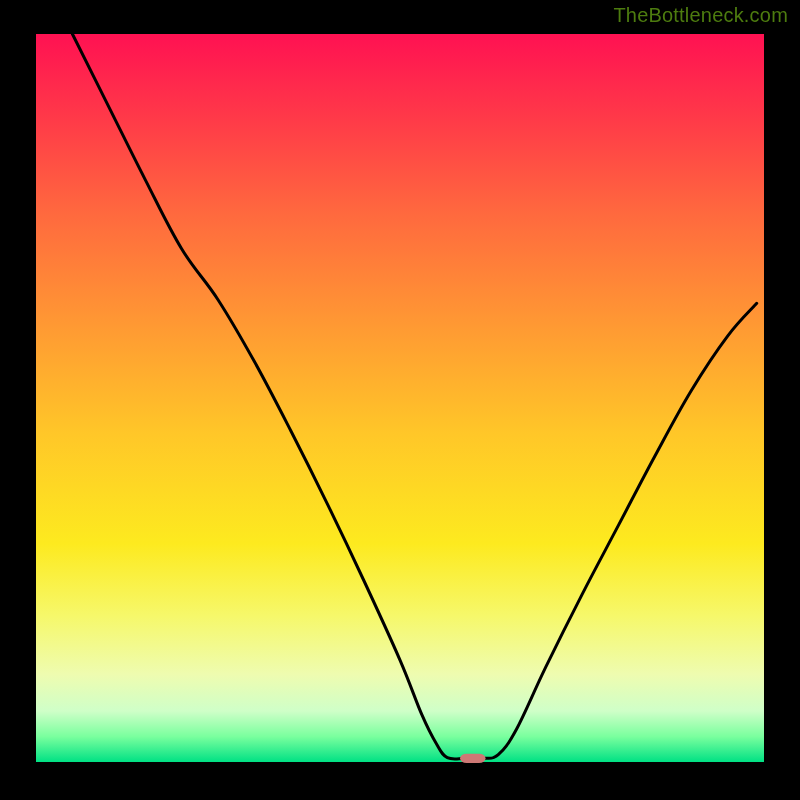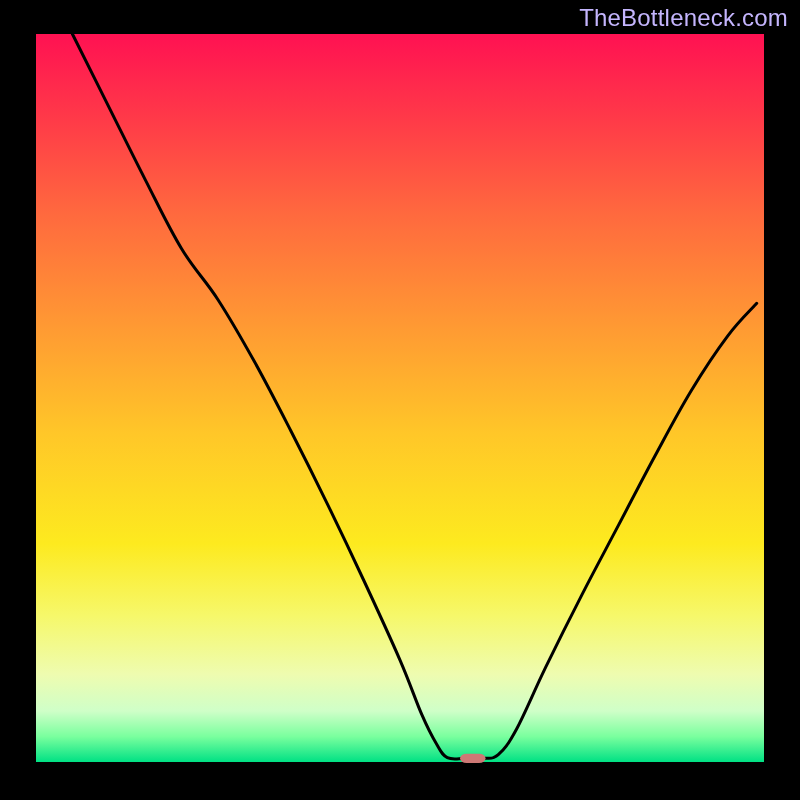--- a/index.html
+++ b/index.html
@@ -12,23 +12,23 @@
   }
   .chart-container {
     position: relative;
     width: 800px;
     height: 800px;
   }
   .watermark {
     position: absolute;
     top: 4px;
     right: 12px;
-    color: #c4b5fd;
+    color: #4d7c0f;
     font-family: Arial, Helvetica, sans-serif;
-    font-size: 24px;
+    font-size: 20px;
     font-weight: 400;
     letter-spacing: 0.2px;
     z-index: 5;
   }
   svg.chart {
     position: absolute;
     left: 0;
     top: 0;
   }
 </style>

